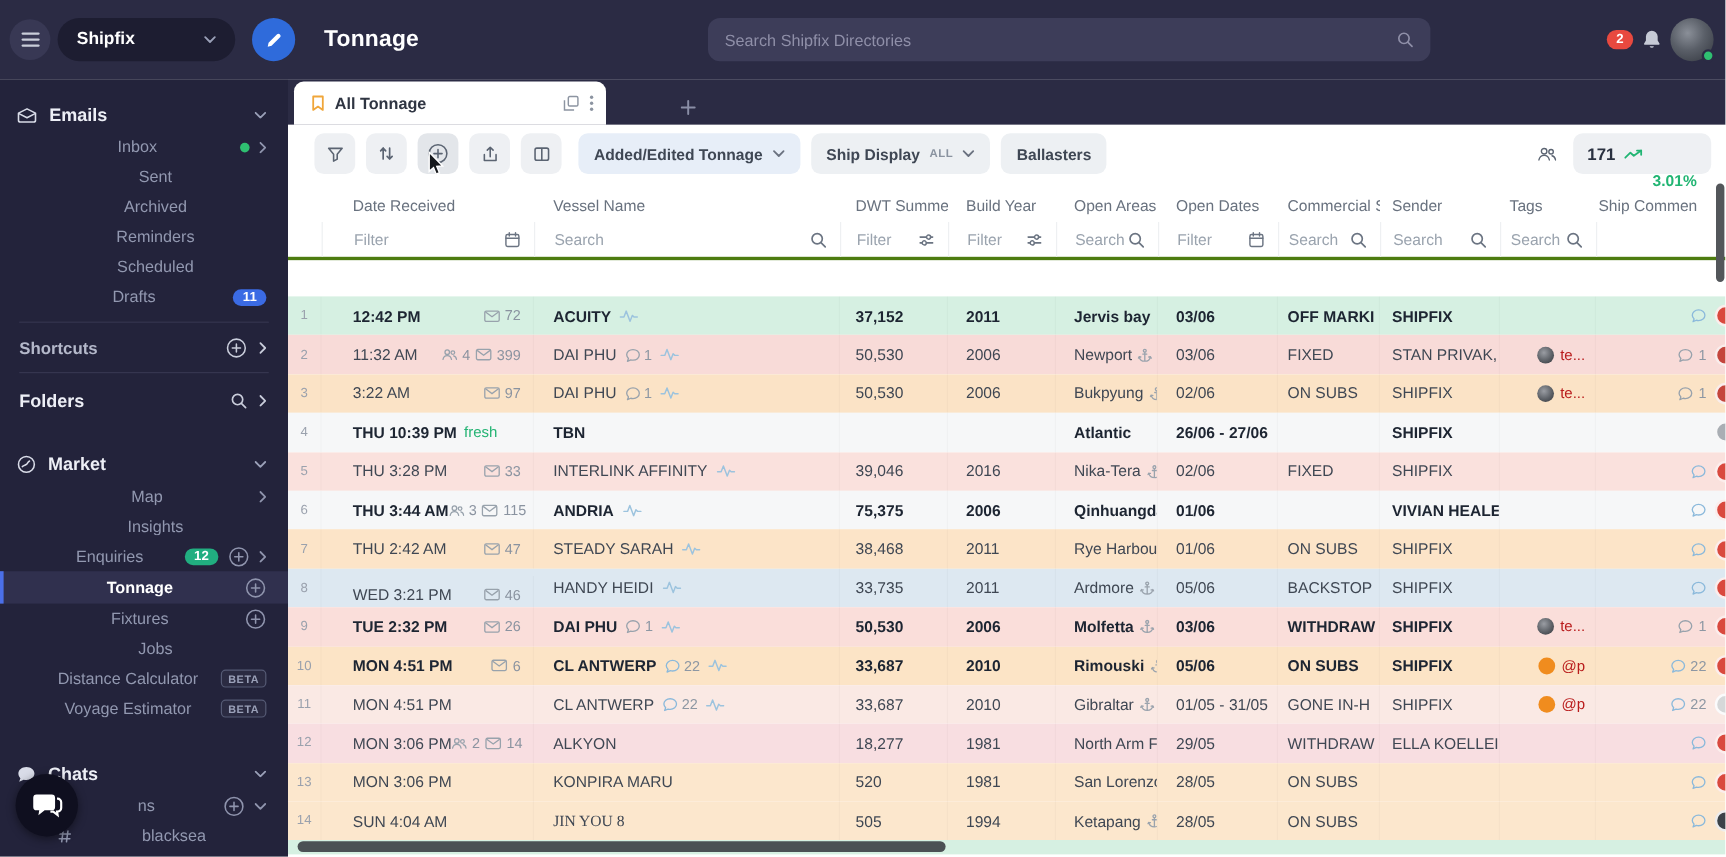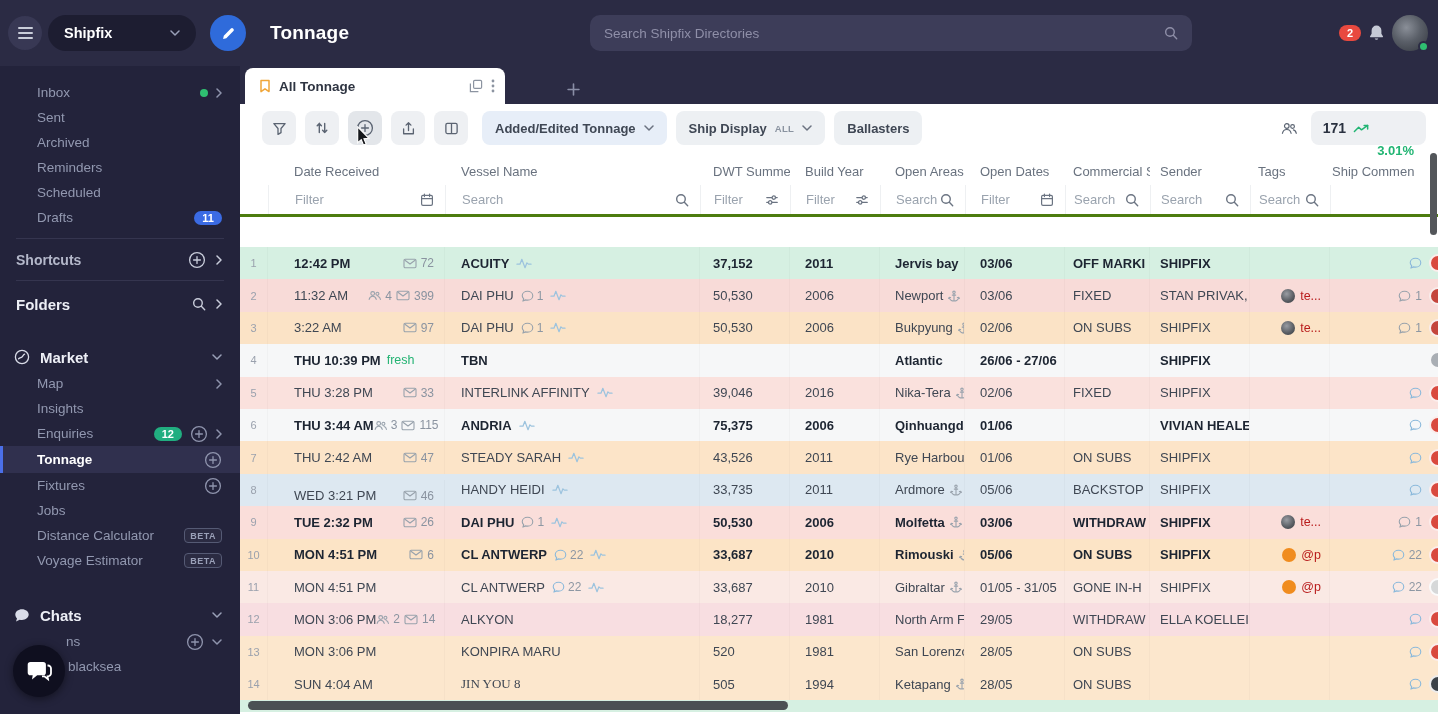--- a/index.html
+++ b/index.html
@@ -24,21 +24,21 @@
   .bell { color:#c6cad6; display:flex; }
   .avatar { position:relative; width:36px; height:36px; border-radius:50%; background:radial-gradient(circle at 40% 35%, #8a8f98 0%, #5a5f68 45%, #32363e 100%); display:inline-block; }
   .status-dot { position:absolute; right:-1px; bottom:-1px; width:11px; height:11px; border-radius:50%; background:#2fbf71; border:2px solid #2b2b44; }
 
   
   .sidebar { position:absolute; top:66px; left:0; width:240px; bottom:0; background:#23233b; overflow:hidden; padding-top:14px; z-index:10; }
   .sb-header { height:28px; display:flex; align-items:center; gap:10px; padding:0 18px 0 14px; color:#edeff6; font-size:15px; font-weight:700; margin-top:2px; }
   .sb-header .lbl { flex:1; }
   .sb-header .ic { color:#d9dce8; display:flex; }
   .sb-header .chev { color:#9aa0b8; }
-  .sb-item { height:25px; display:flex; align-items:center; gap:8px; padding:0 18px 0 37px; color:#9298b0; font-size:13.5px; cursor:pointer; position:relative; }
+  .sb-item { height:25px; display:flex; align-items:center; gap:8px; padding:0 18px 0 37px; color:#9298b0; font-size:13.5px; cursor:pointer; position:relative;text-align:center; }
   .sb-item .lbl { flex:1; white-space:nowrap; overflow:hidden; }
   .sb-item.sel { background:#30304e; color:#fff; font-weight:700; height:27px; border-left:3px solid #4b6fe8; padding-left:34px; }
   .sb-item .dot { width:8px; height:8px; border-radius:50%; background:#2fbf71; }
   .sb-badge { color:#fff; font-size:11px; font-weight:700; border-radius:9px; padding:1px 8px; }
   .sb-plus { color:#8f94ad; display:flex; }
   .sb-chev { color:#8f94ad; display:flex; }
   .beta { font-size:9px; font-weight:700; color:#9aa0b8; border:1px solid #555a74; border-radius:4px; padding:1.5px 5px; background:rgba(255,255,255,.04); letter-spacing:.5px; }
   .sb-div { border-top:1px solid #35354f; margin:8px 16px; }
   .sb-link { height:25px; display:flex; align-items:center; gap:10px; padding:0 18px 0 16px; color:#b4b8ca; font-size:14px; font-weight:600; cursor:pointer; }
   .sb-link .lbl { flex:1; }
@@ -143,20 +143,34 @@
           <path d="M6.7 14.5a1.9 1.9 0 0 0 3.6 0z"></path>
         </svg>
       </span>
     <span class="avatar">
         <span class="status-dot"></span>
       </span>
   </div>
 </div>
 
 <div class="sidebar" id="sidebar">
+    <div class="sb-header">
+      <span class="ic">
+        <svg width="17" height="14" viewBox="0 0 18 14" fill="none" stroke="currentColor" stroke-width="1.4" stroke-linejoin="round">
+          <path d="M1.5 5.2L9 1.4l7.5 3.8v6.2a1.6 1.6 0 0 1-1.6 1.6H3.1a1.6 1.6 0 0 1-1.6-1.6z"></path>
+          <path d="M1.5 5.4L9 9.2l7.5-3.8"></path>
+        </svg>
+      </span>
+      <span class="lbl">Emails</span>
+      <span class="ic chev">
+        <svg width="10" height="6" viewBox="0 0 10 6" fill="none" stroke="currentColor" stroke-width="1.5" stroke-linecap="round" stroke-linejoin="round">
+          <path d="M1 1l4 4 4-4"></path>
+        </svg>
+      </span>
+    </div>
     <div class="sb-item">
       <span class="lbl">Inbox</span>
       <span class="dot"></span>
       <span class="ic sb-chev">
         <svg width="6" height="10" viewBox="0 0 6 10" fill="none" stroke="currentColor" stroke-width="1.5" stroke-linecap="round" stroke-linejoin="round">
           <path d="M1 1l4 4-4 4"></path>
         </svg>
       </span>
     </div>
     <div class="sb-item">
@@ -898,21 +912,21 @@
         </div>
         <div class="c" style="width: 255px; padding-left: 16px;">
           <span class="tx">STEADY SARAH</span>
           <span class="ic pulse-ic">
             <svg width="16" height="11" viewBox="0 0 17 11" fill="none" stroke="currentColor" stroke-width="1.3" stroke-linecap="round" stroke-linejoin="round">
               <path d="M1 6.2h3.2L6.2 1l3.4 9 2-5.2 1.5 1.4H16"></path>
             </svg>
           </span>
         </div>
         <div class="c" style="width: 90px; padding-left: 13px;">
-          <span class="tx">43,526</span>
+          <span class="tx">38,468</span>
         </div>
         <div class="c" style="width: 90px; padding-left: 15px;">
           <span class="tx">2011</span>
         </div>
         <div class="c" style="width: 85px; padding-left: 15px;">
           <span class="tx">Rye Harbour</span>
         </div>
         <div class="c" style="width: 100px; padding-left: 15px;">
           <span class="tx">01/06</span>
         </div>

